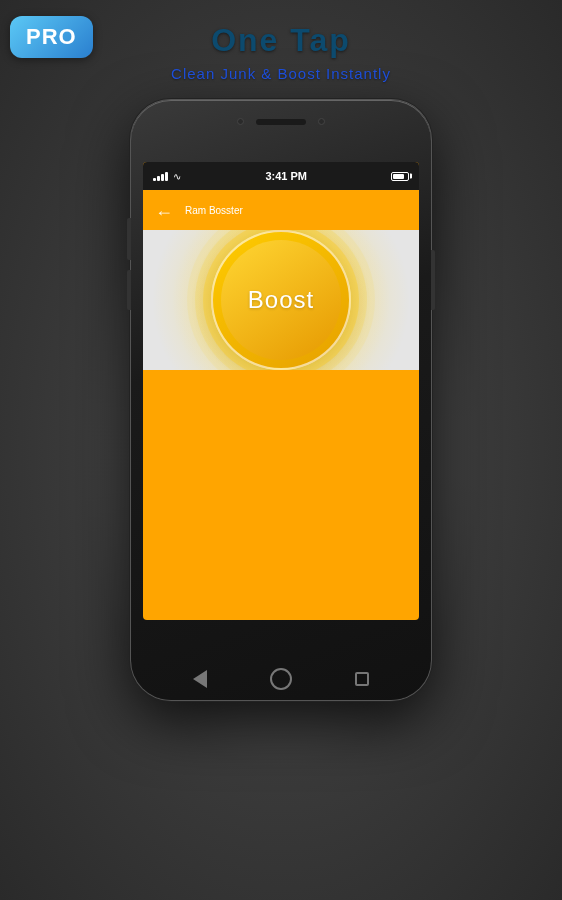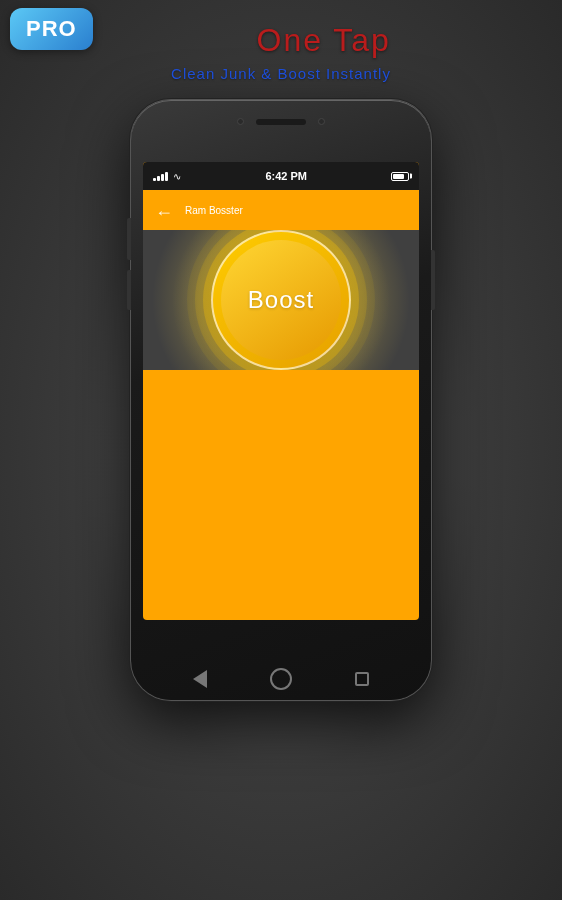--- a/index.html
+++ b/index.html
@@ -12,47 +12,46 @@
       font-family: 'Arial', sans-serif;
       position: relative;
       display: flex;
       flex-direction: column;
       align-items: center;
     }
 
     
     .pro-badge {
       position: absolute;
-      top: 8px;
+      top: 16px;
       left: 10px;
       background: linear-gradient(135deg, #5bc8f5 0%, #2a7fcf 100%);
       color: white;
       font-size: 22px;
       font-weight: bold;
       padding: 8px 16px;
       border-radius: 12px;
       letter-spacing: 1px;
       z-index: 10;
       box-shadow: 0 2px 8px rgba(0,0,0,0.4);
     }
 
     
     .header-section {
       text-align: center;
       margin-top: 22px;
       z-index: 5;
     }
 
     .header-title {
-      color: #b91c1c;
+      color: #0c4a6e;
       font-size: 32px;
-      font-weight: 400;
+      font-weight: 700;
       letter-spacing: 2px;
       text-shadow: 0 1px 3px rgba(0,0,0,0.5);
-      text-align: right;
     }
 
     .header-subtitle {
       color: #1d4ed8;
       font-size: 15px;
       font-weight: 300;
       margin-top: 6px;
       letter-spacing: 1px;
       text-shadow: 0 1px 2px rgba(0,0,0,0.4);
     }
@@ -210,21 +209,21 @@
     }
 
     .app-title {
       color: white;
       font-size: 10px;
       font-weight: 400;
     }
 
     
     .app-content {
-      background: #404040;
+      background: #e5e5e5;
       flex: 1;
       display: flex;
       align-items: flex-end;
       justify-content: center;
       position: relative;
       overflow: hidden;
     }
 
     
     .glow-rings {
@@ -371,21 +370,21 @@
       <div class="status-bar">
         <div class="status-left">
           <div class="signal-bars">
             <div class="signal-bar" style="height:3px"></div>
             <div class="signal-bar" style="height:5px"></div>
             <div class="signal-bar" style="height:7px"></div>
             <div class="signal-bar" style="height:9px"></div>
           </div>
           <span class="wifi-icon">∿</span>
         </div>
-        <div class="status-time">6:42 PM</div>
+        <div class="status-time">3:41 PM</div>
         <div class="status-right">
           <div class="battery-icon">
             <div class="battery-fill"></div>
           </div>
         </div>
       </div>
 
       <div class="app-bar">
         <span class="back-arrow">←</span>
         <span class="app-title">Ram Bosster</span>

